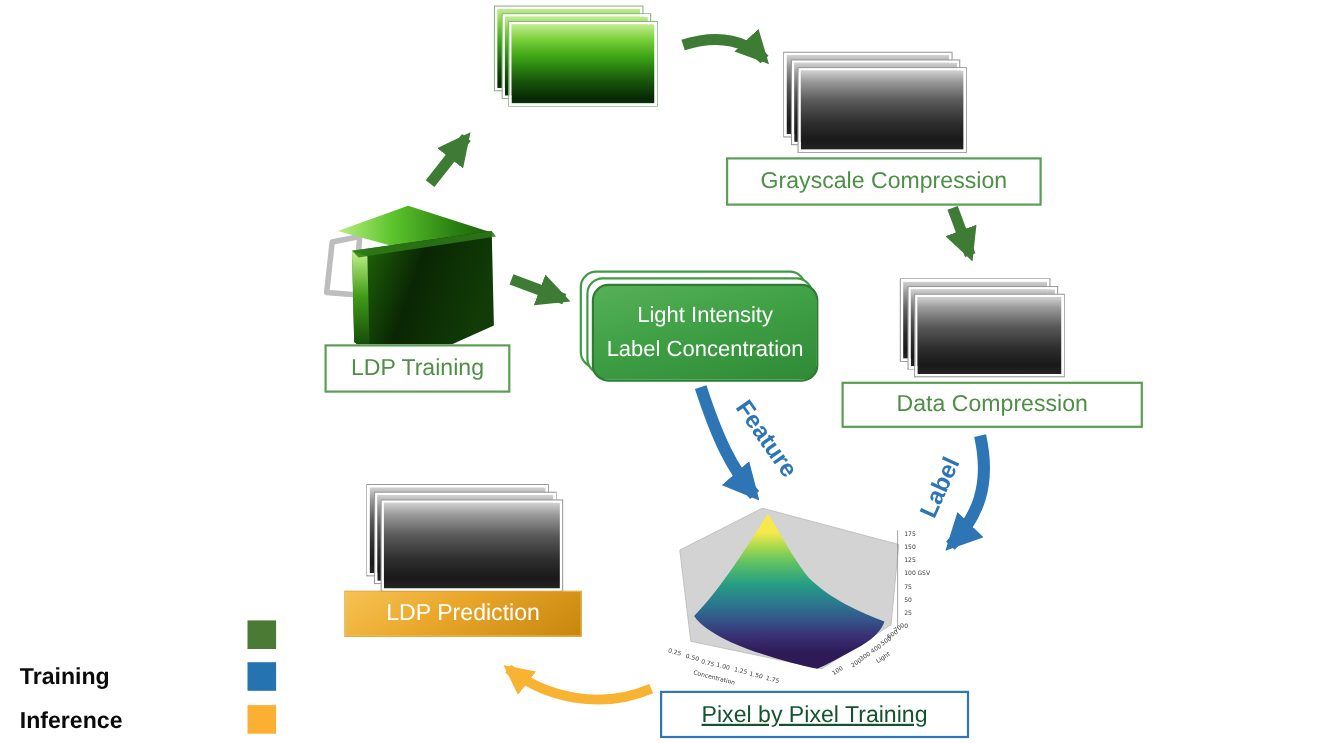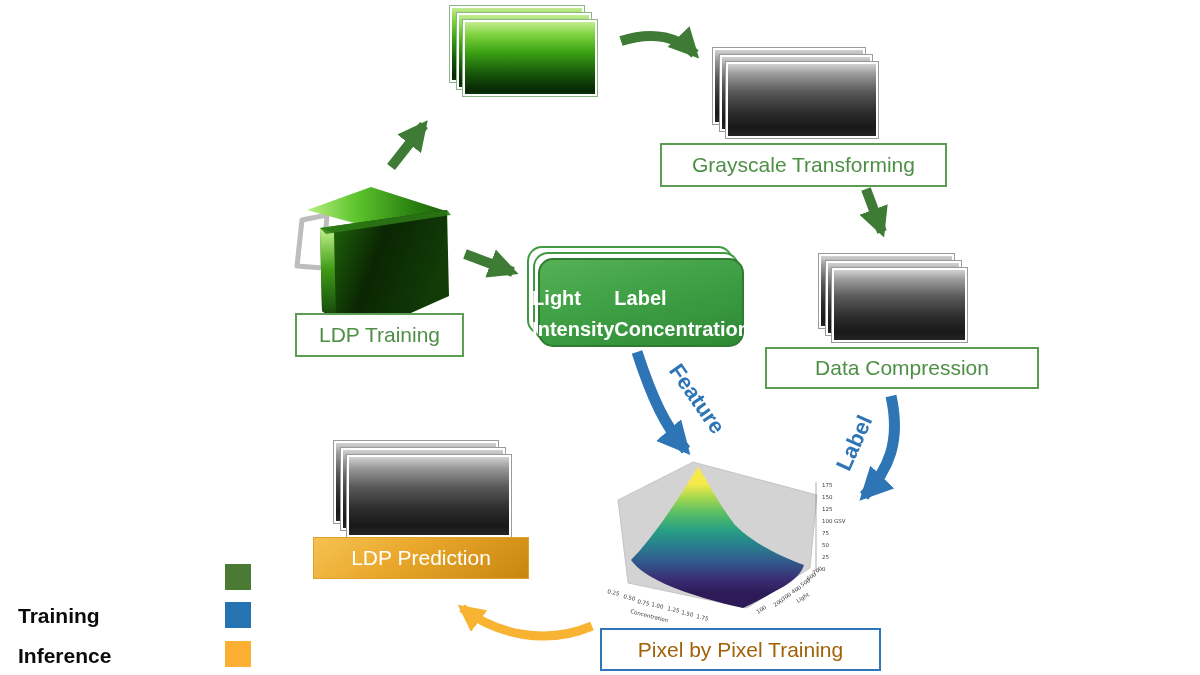--- a/index.html
+++ b/index.html
@@ -15,34 +15,34 @@
   .gray-st .layer{
     background:linear-gradient(180deg,#d2d2d2 0%,#9a9a9a 14%,#5a5a5a 38%,#2e2e2e 66%,#191919 88%,#242424 100%);
     box-shadow:0 0 0 1px #9b9b9b;}
   .green-st .layer{
     background:linear-gradient(180deg,#c4ec92 0%,#7ed23e 18%,#3ba214 42%,#16560a 72%,#072705 95%,#0b3407 100%);
     box-shadow:0 0 0 1px #8cb586;}
 
   
   .nodebox{position:absolute;display:flex;align-items:center;justify-content:center;
            background:#fff;border:2px solid #5b9e53;color:#4e8f46;font-size:21px;white-space:nowrap;}
-  .bluebox{border-color:#2e76b7;color:#a16207;}
+  .bluebox{border-color:#2e76b7;color:#14532d;text-decoration:underline;}
   .orangebox{background:linear-gradient(145deg,#f6c253 0%,#eaa92d 40%,#c8860d 100%);
              border:1px solid #dfa32b;color:#fff;}
 
   
   .pill-wrap{position:absolute;}
   .pill-back{position:absolute;left:0;top:0;width:100%;height:100%;border-radius:15px;
              background:#fff;border:2px solid #3f9a43;}
   .pb1{transform:translate(-11px,-12px);}
   .pb2{transform:translate(-5px,-6px);}
   .pill{position:absolute;left:0;top:0;width:100%;height:100%;border-radius:15px;
         background:linear-gradient(165deg,#56b056 0%,#3fa045 45%,#2f8a36 100%);
-        border:2px solid #2d7c31;color:#fff;display:flex;
-        align-items:flex-end;justify-content:center;font-size:20px;line-height:31px;font-weight:bold;}
+        border:2px solid #2d7c31;color:#fff;display:flex;flex-direction:column;
+        align-items:center;justify-content:center;font-size:20px;line-height:31px;}
 
   
   .legend-label{position:absolute;font-size:21px;font-weight:600;color:#0b0b0b;white-space:nowrap;}
   .swatch{position:absolute;width:26px;height:26px;}
 
   
   .ar{fill:none;stroke-linecap:butt;}
   .ar-g{stroke:#3e7b35;stroke-width:10;}
   .ar-b{stroke:#2e75b6;stroke-width:11;}
   .ar-y{stroke:#f9b332;stroke-width:9;}
@@ -103,21 +103,21 @@
   </div>
 
   <div class="stack gray-st" style="left:347px;top:455px;width:160px;height:78px">
     <div class="layer l1"></div>
     <div class="layer l2"></div>
     <div class="layer"></div>
   </div>
 
 
   <div class="nodebox" style="left:660px;top:143px;width:283px;height:40px">
-    <span>Grayscale Transforming</span>
+    <span>Grayscale Compression</span>
   </div>
 
   <div class="nodebox" style="left:765px;top:347px;width:270px;height:38px">
     <span>Data Compression</span>
   </div>
 
   <div class="nodebox" style="left:295px;top:313px;width:165px;height:40px">
     <span>LDP Training</span>
   </div>
 

